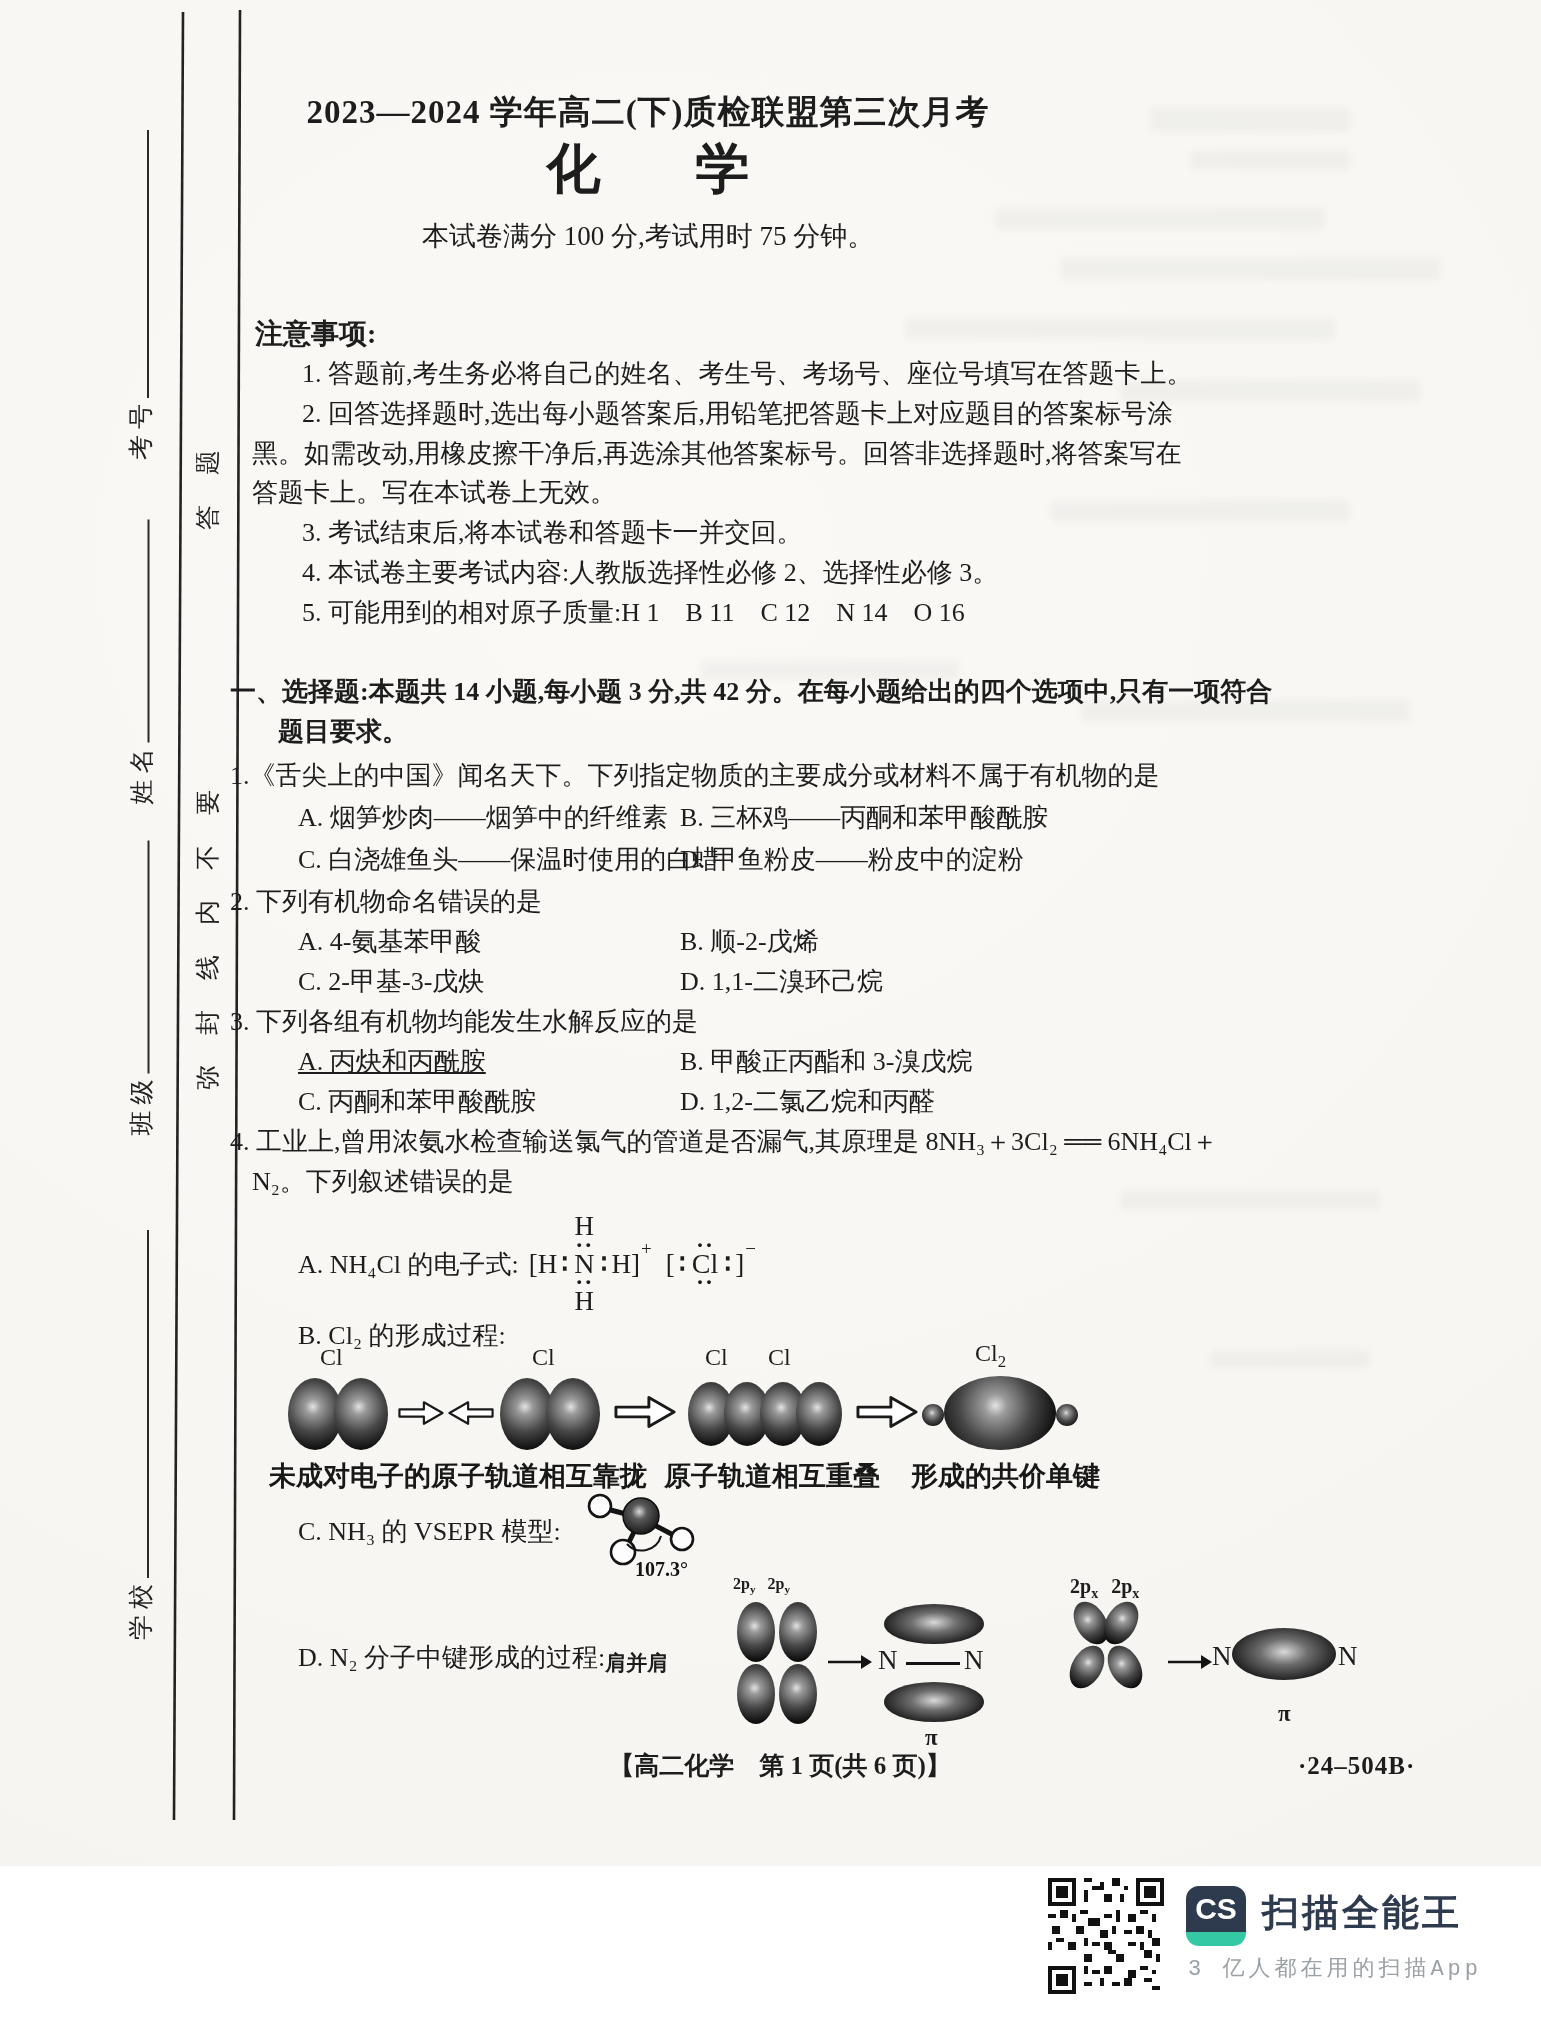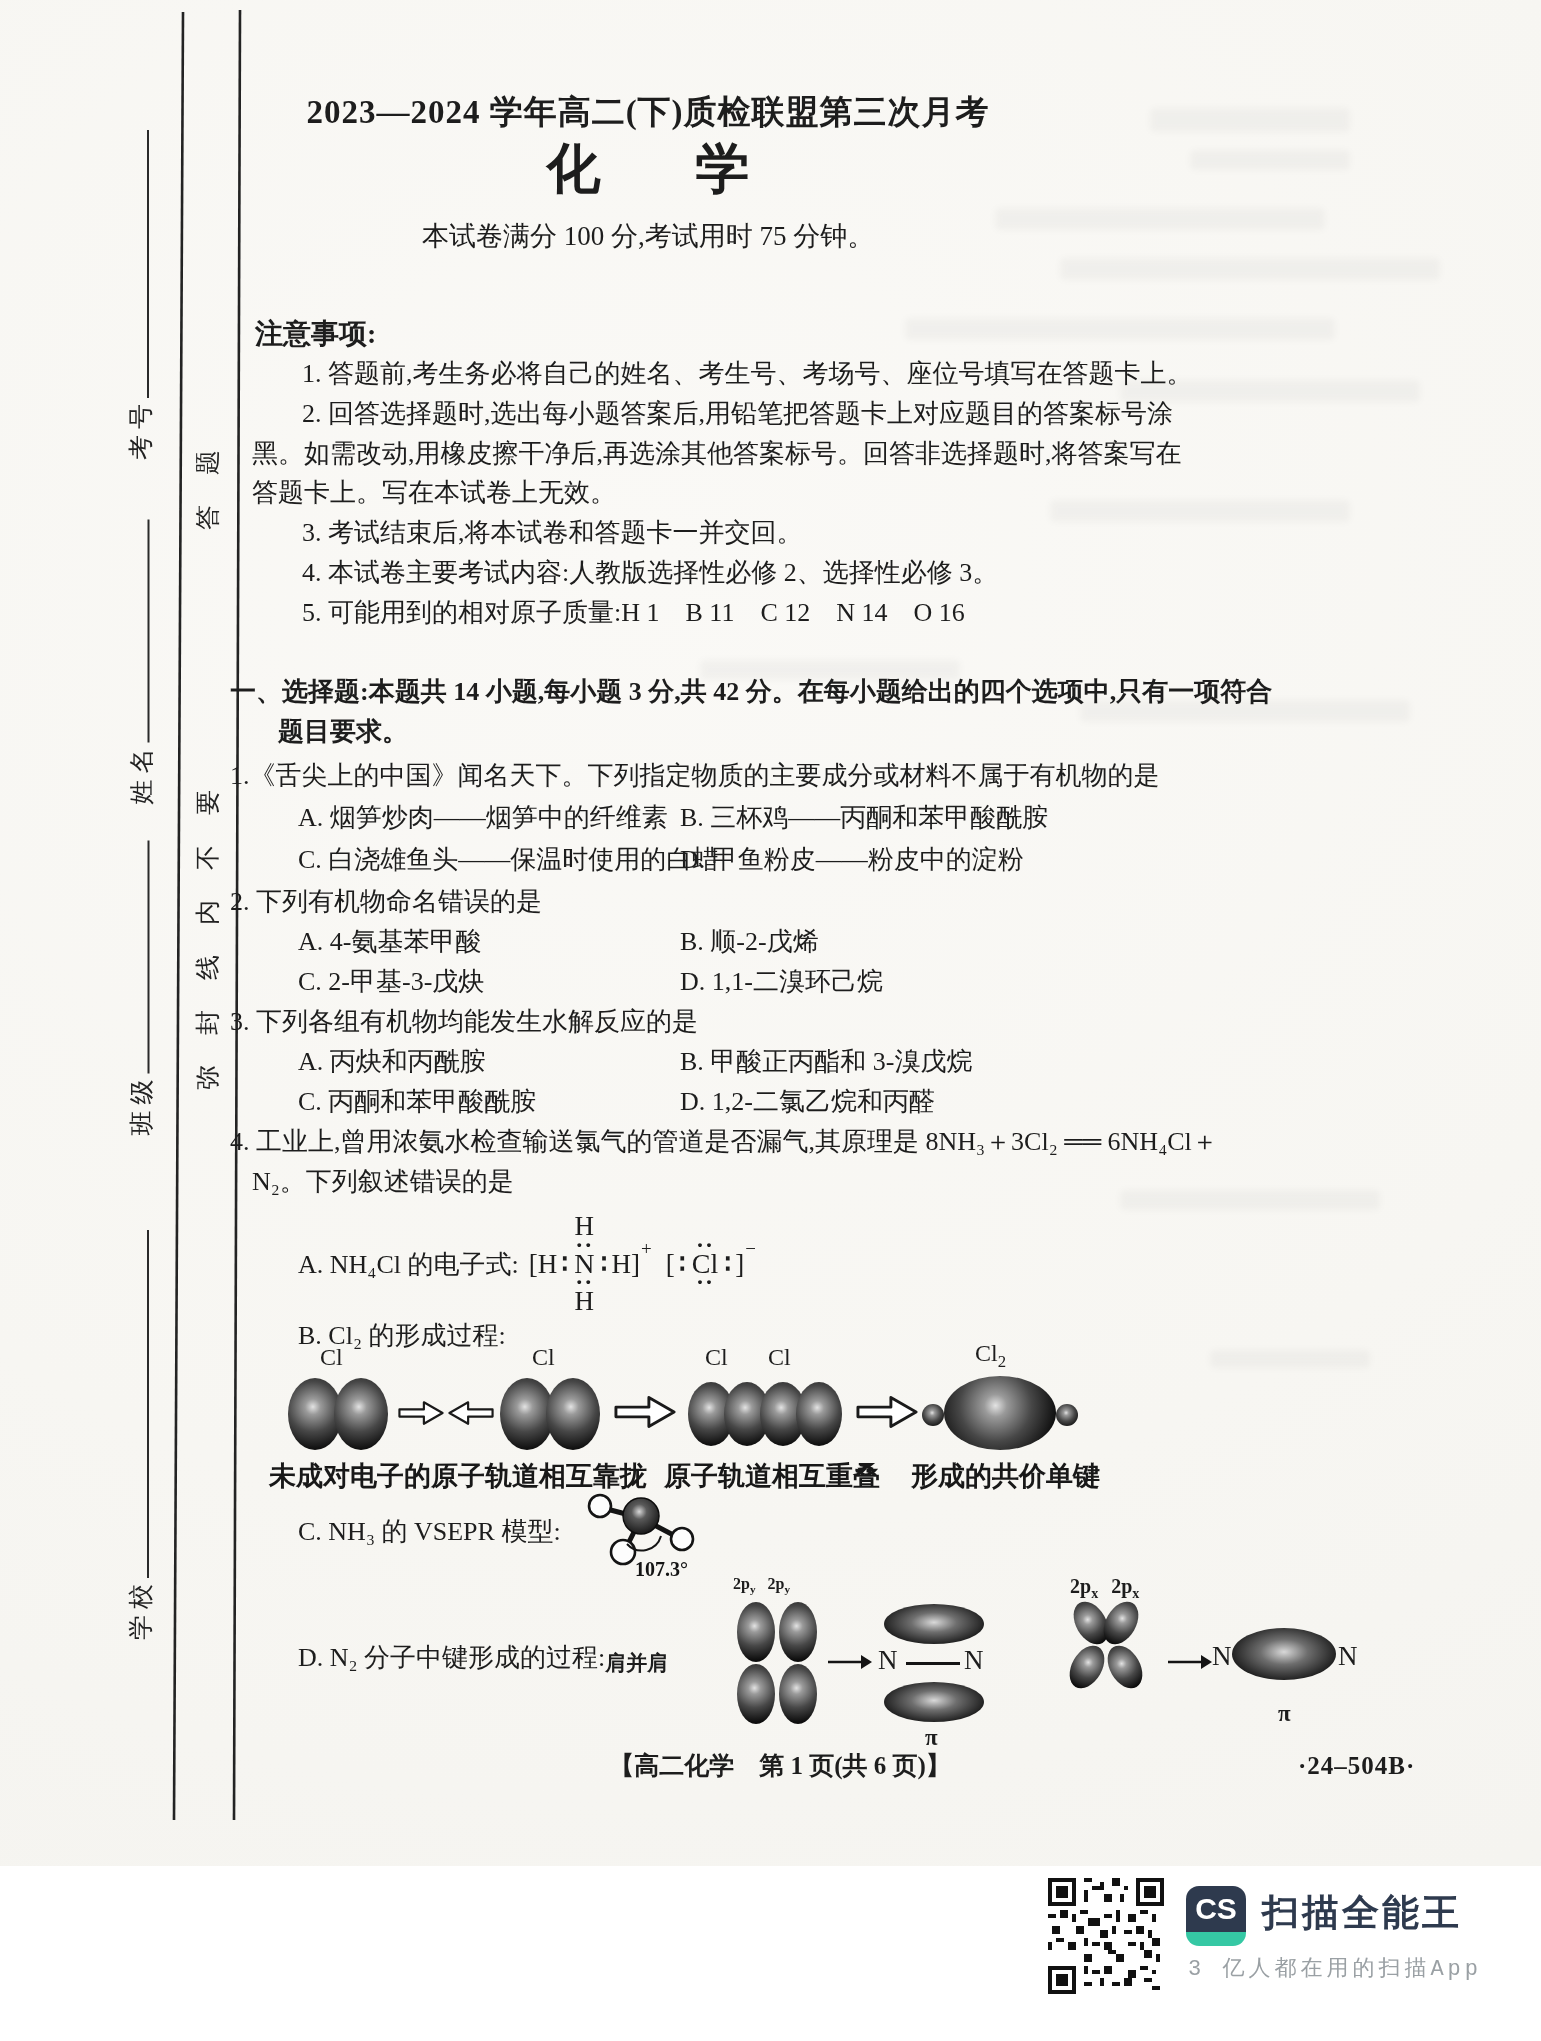--- a/index.html
+++ b/index.html
@@ -118,21 +118,21 @@
   <div class="t" style="left:298px;top:844px;">C. 白浇雄鱼头——保温时使用的白蜡</div>
   <div class="t" style="left:680px;top:844px;">D. 甲鱼粉皮——粉皮中的淀粉</div>
 
   <div class="t" style="left:230px;top:886px;">2. 下列有机物命名错误的是</div>
   <div class="t" style="left:298px;top:926px;">A. 4-氨基苯甲酸</div>
   <div class="t" style="left:680px;top:926px;">B. 顺-2-戊烯</div>
   <div class="t" style="left:298px;top:966px;">C. 2-甲基-3-戊炔</div>
   <div class="t" style="left:680px;top:966px;">D. 1,1-二溴环己烷</div>
 
   <div class="t" style="left:230px;top:1006px;">3. 下列各组有机物均能发生水解反应的是</div>
-  <div class="t" style="left:298px;top:1046px;">A. 丙炔和丙酰胺</div>
+  <div class="t" style="left:298px;top:1046px;text-decoration:underline;">A. 丙炔和丙酰胺</div>
   <div class="t" style="left:680px;top:1046px;">B. 甲酸正丙酯和 3-溴戊烷</div>
   <div class="t" style="left:298px;top:1086px;">C. 丙酮和苯甲酸酰胺</div>
   <div class="t" style="left:680px;top:1086px;">D. 1,2-二氯乙烷和丙醛</div>
 
   <div class="t" style="left:230px;top:1126px;">4. 工业上,曾用浓氨水检查输送氯气的管道是否漏气,其原理是 8NH₃＋3Cl₂ ══ 6NH₄Cl＋</div>
   <div class="t" style="left:252px;top:1166px;">N₂。下列叙述错误的是</div>
 
   <div class="efrow" style="left:298px;top:1198px;height:132px;">
     <span style="margin-right:10px;">A. NH₄Cl 的电子式:</span>
     <span class="ef">

